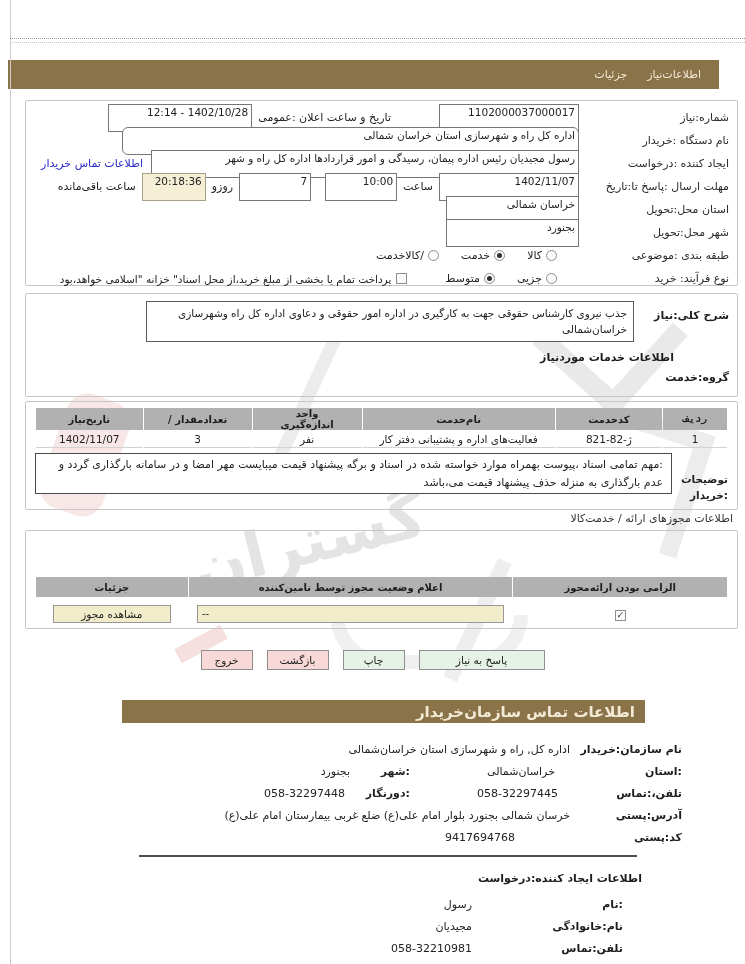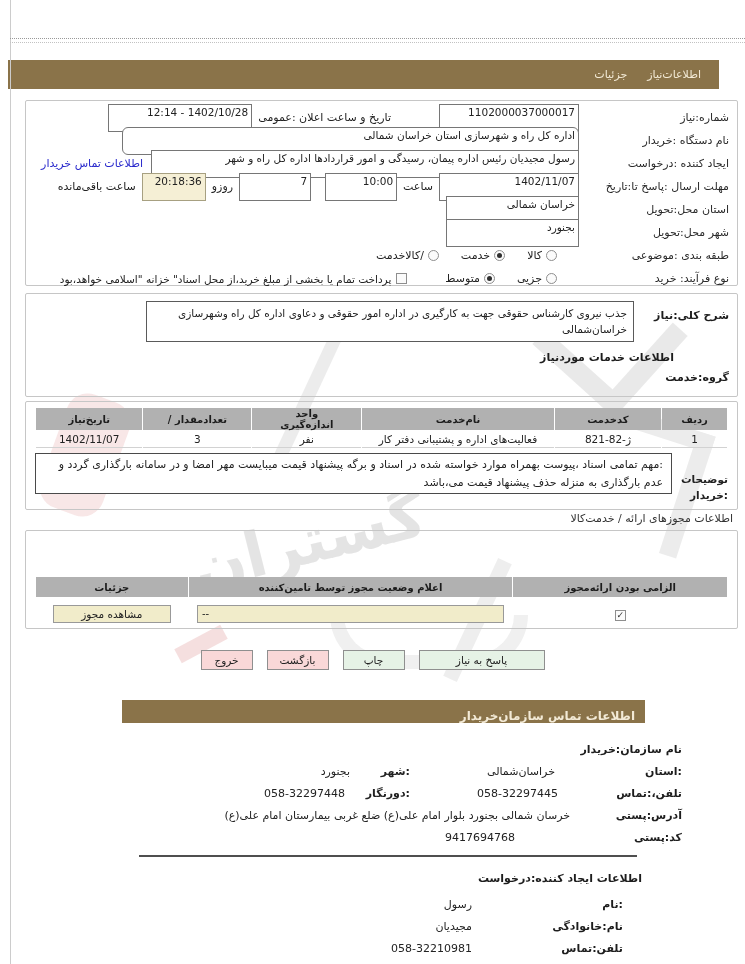--- a/index.html
+++ b/index.html
@@ -17,21 +17,21 @@
   .wm-s2{top:555px;left:470px;width:15px;height:130px;background:#e3e3e3;transform:rotate(25deg);opacity:.6;}
   .wm-p1{top:395px;left:52px;width:66px;height:120px;background:#f2d3d3;border-radius:22px;transform:rotate(20deg);opacity:.55;}
   .wm-p2{top:636px;left:175px;width:52px;height:16px;background:#efcaca;transform:rotate(-28deg);opacity:.6;}
   .wm-g1{top:615px;left:330px;width:170px;height:40px;border:14px solid #e4e4e4;border-top:none;border-radius:0 0 60px 60px;opacity:.55;}
 
   .content{position:absolute;inset:0;z-index:1;}
 
   
   .topbar{position:absolute;top:60px;left:8px;right:26px;height:29px;background:#8a7349;color:#f3ead6;display:flex;align-items:center;gap:20px;padding:0 18px 0 10px;font-size:11px;}
   .tab{cursor:default;}
-  .bar2{position:absolute;top:700px;right:100px;left:122px;height:23px;background:#8a7349;color:#f3ead6;font-weight:bold;display:flex;align-items:flex-end;padding-right:10px;font-size:12px;}
+  .bar2{position:absolute;top:700px;right:100px;left:122px;height:23px;background:#8a7349;color:#f3ead6;font-weight:bold;display:flex;align-items:center;padding-right:10px;font-size:15px;}
 
   
   .panel{position:absolute;right:7px;left:25px;border:1px solid #c6c6c6;border-radius:2px;background:transparent;box-sizing:border-box;}
   .panel1{top:100px;height:186px;padding:5px 8px;}
   .panel2{top:293px;height:104px;padding:7px 8px;}
   .panel3{top:401px;height:109px;padding:5px 9px;}
   .panel4{top:530px;height:99px;padding:0 9px;}
 
   .frow{display:flex;align-items:center;height:23px;white-space:nowrap;}
   .flabel{width:150px;flex:none;color:#2a2a2a;}
@@ -51,21 +51,21 @@
   .descrow{display:flex;align-items:flex-start;}
   .desclabel{width:95px;flex:none;padding-top:8px;}
   .descbox{width:488px;box-sizing:border-box;border:1px solid #5a5a5a;background:#fff;padding:3px 6px;font-size:10.5px;line-height:1.55;min-height:38px;}
   .svc-heading{margin:9px 55px 7px 0;}
   .grouprow{display:flex;align-items:center;}
   .groupbox{width:462px;box-sizing:border-box;border:1px solid #5a5a5a;background:#fff;height:18px;line-height:16px;padding:0 5px;font-size:10.5px;}
 
   table{border-collapse:separate;border-spacing:1px;width:100%;}
   th{background:#b1b1b1;color:#1c1c1c;font-size:10px;font-weight:bold;height:20px;padding:0 16px;}
   td{text-align:center;font-size:10.5px;padding:2px;border-bottom:1px solid #d2d2d2;background:transparent;}
-  .t1-c1{width:38px;}.t1-c2{width:100px;text-align:center;}.t1-c3{width:250px;}.t1-c4{width:95px;}.t1-c5{width:95px;}.t1-c6{width:100px;}
+  .t1-c1{width:38px;font-family:Liberation Mono, monospace;}.t1-c2{width:100px;text-align:center;}.t1-c3{width:250px;}.t1-c4{width:95px;}.t1-c5{width:95px;}.t1-c6{width:100px;}
   .num{direction:ltr;unicode-bidi:isolate;}
 
   .notesrow{display:flex;align-items:flex-start;margin-top:4px;}
   .noteslabel{width:56px;flex:none;font-weight:bold;font-size:10.5px;line-height:1.55;padding-top:2px;}
   .notesbox{flex:1;border:1px solid #4a4a4a;background:#fff;padding:2px 8px;font-size:11px;line-height:1.6;}
 
   .lic-heading{position:absolute;top:512px;right:12px;color:#333;}
   .t2{margin-top:45px;}
   .t2-c1{width:31%;}.t2-c2{width:47%;}.t2-c3{width:22%;}
   .t2 td{height:28px;border-bottom:none;}
@@ -259,20 +259,21 @@
       <span class="btn w5 pink">خروج</span>
     </div>
 
     <div class="bar2">
       <span>اطلاعات تماس سازمان‌خریدار</span>
     </div>
 
     <div class="contact">
       <div class="c-row">
         <span class="c-label">نام سازمان:خریدار</span>
+        <span class="c-val">اداره کل, راه و شهرسازی استان خراسان‌شمالی</span>
       </div>
       <div class="c-row">
         <span class="c-label">:استان</span>
         <span class="c-val v160-15">خراسان‌شمالی</span>
         <span class="c-label2a">:شهر</span>
         <span class="c-val pr10">بجنورد</span>
       </div>
       <div class="c-row">
         <span class="c-label">تلفن،:تماس</span>
         <span class="c-val v160-12 num">058-32297445</span>

